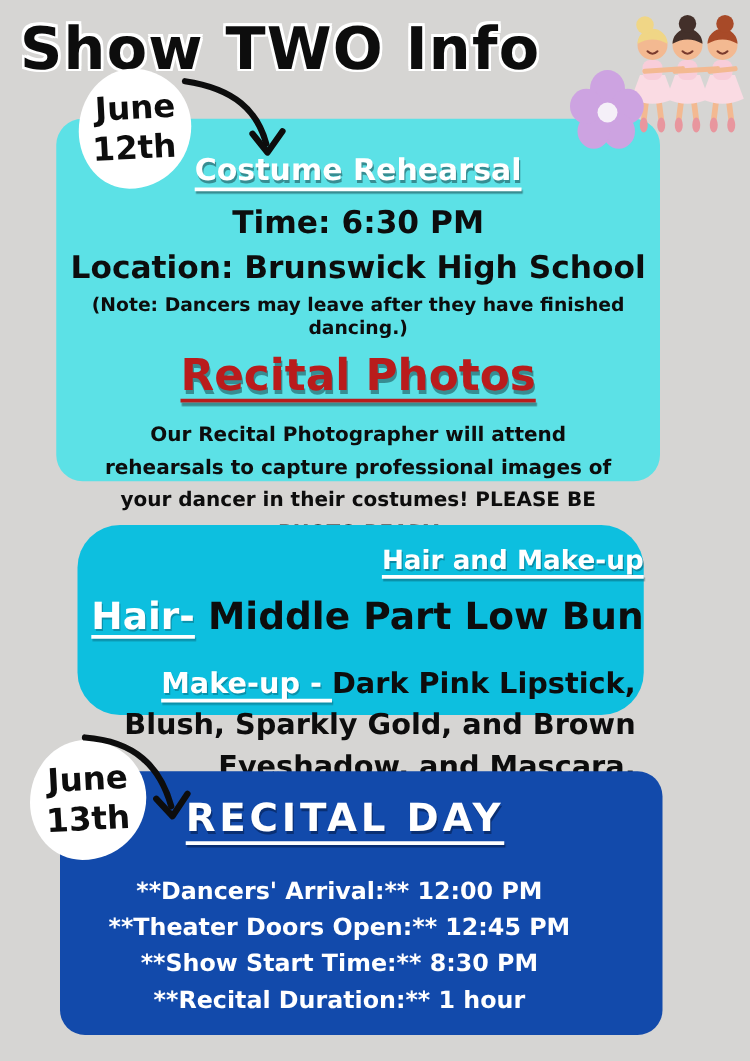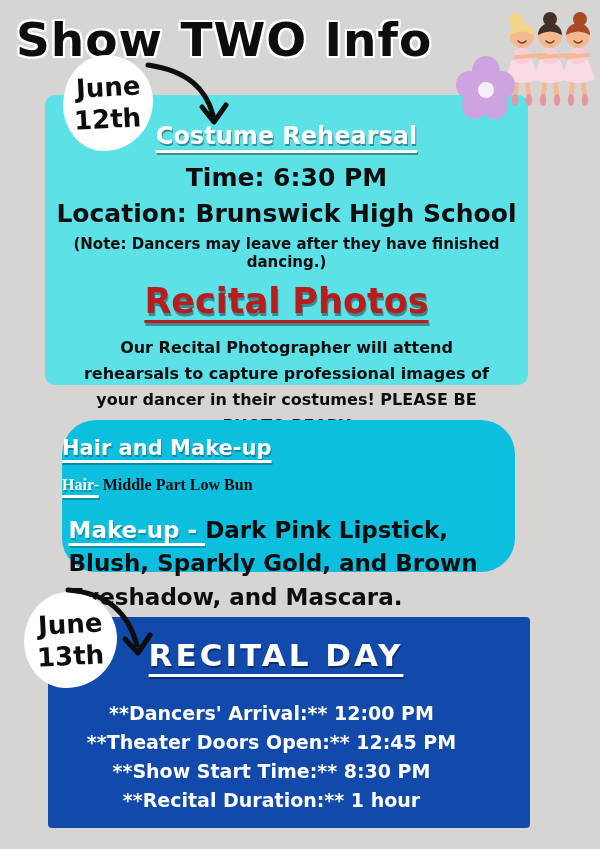--- a/index.html
+++ b/index.html
@@ -15,31 +15,31 @@
     position:absolute; left:16px; top:12px;
     font-size:47px; font-weight:900; color:#0d0d0d;
     letter-spacing:1px;
     text-shadow:2px 0 0 #fff,-2px 0 0 #fff,0 2px 0 #fff,0 -2px 0 #fff,
                 2px 2px 0 #fff,-2px -2px 0 #fff,2px -2px 0 #fff,-2px 2px 0 #fff;
   }
   
   .card { position:absolute; z-index:1; }
   .card-rehearsal {
     left:45px; top:95px; width:483px; height:290px;
-    background:#5ce1e6; border-radius:10px;
+    background:#5ce1e6; border-radius:21px;
     text-align:center;
   }
   .card-hairmakeup {
     left:62px; top:420px; width:453px; height:152px;
     background:#0dbfdf; border-radius:34px;
-    text-align:left;
+    text-align:right;
   }
   .card-recital {
     left:48px; top:617px; width:482px; height:211px;
-    background:#124aab; border-radius:4px;
+    background:#124aab; border-radius:20px;
   }
   
   .c1-title {
     margin-top:27px; display:inline-block;
     font-size:24px; font-weight:800; color:#ffffff;
     text-decoration:underline; text-underline-offset:6px; text-decoration-thickness:2.5px;
     text-shadow:1px 2px 0 rgba(10,40,45,.45);
   }
   .c1-time { margin-top:13px; font-size:25px; font-weight:800; color:#0d0d0d; }
   .c1-location { margin-top:7px; font-size:25px; font-weight:700; color:#0d0d0d; }
@@ -54,21 +54,21 @@
     margin:14px auto 0; width:412px;
     font-size:16px; font-weight:700; color:#0d0d0d; line-height:1.62;
   }
   
   .c2-title {
     margin-top:16px; display:inline-block;
     font-size:21px; font-weight:800; color:#ffffff;
     text-decoration:underline; text-underline-offset:5px; text-decoration-thickness:2.5px;
     text-shadow:1px 2px 0 rgba(6,60,75,.4);
   }
-  .c2-hair-line { margin-top:16px; font-size:16px; font-weight:800; color:#0d0d0d;font-family:Liberation Serif, serif; }
+  .c2-hair-line { margin-top:16px; font-size:30px; font-weight:800; color:#0d0d0d; }
   .c2-makeup-line { margin:20px auto 0; width:440px; font-size:23px; font-weight:800; color:#0d0d0d; line-height:1.45; }
   .white-underlined {
     color:#ffffff;
     text-decoration:underline; text-underline-offset:5px; text-decoration-thickness:2.5px;
     text-shadow:1px 2px 0 rgba(6,60,75,.35);
   }
   
   .c3-title-row { text-align:center; padding-right:26px; margin-top:20px; }
   .c3-title {
     display:inline-block;

